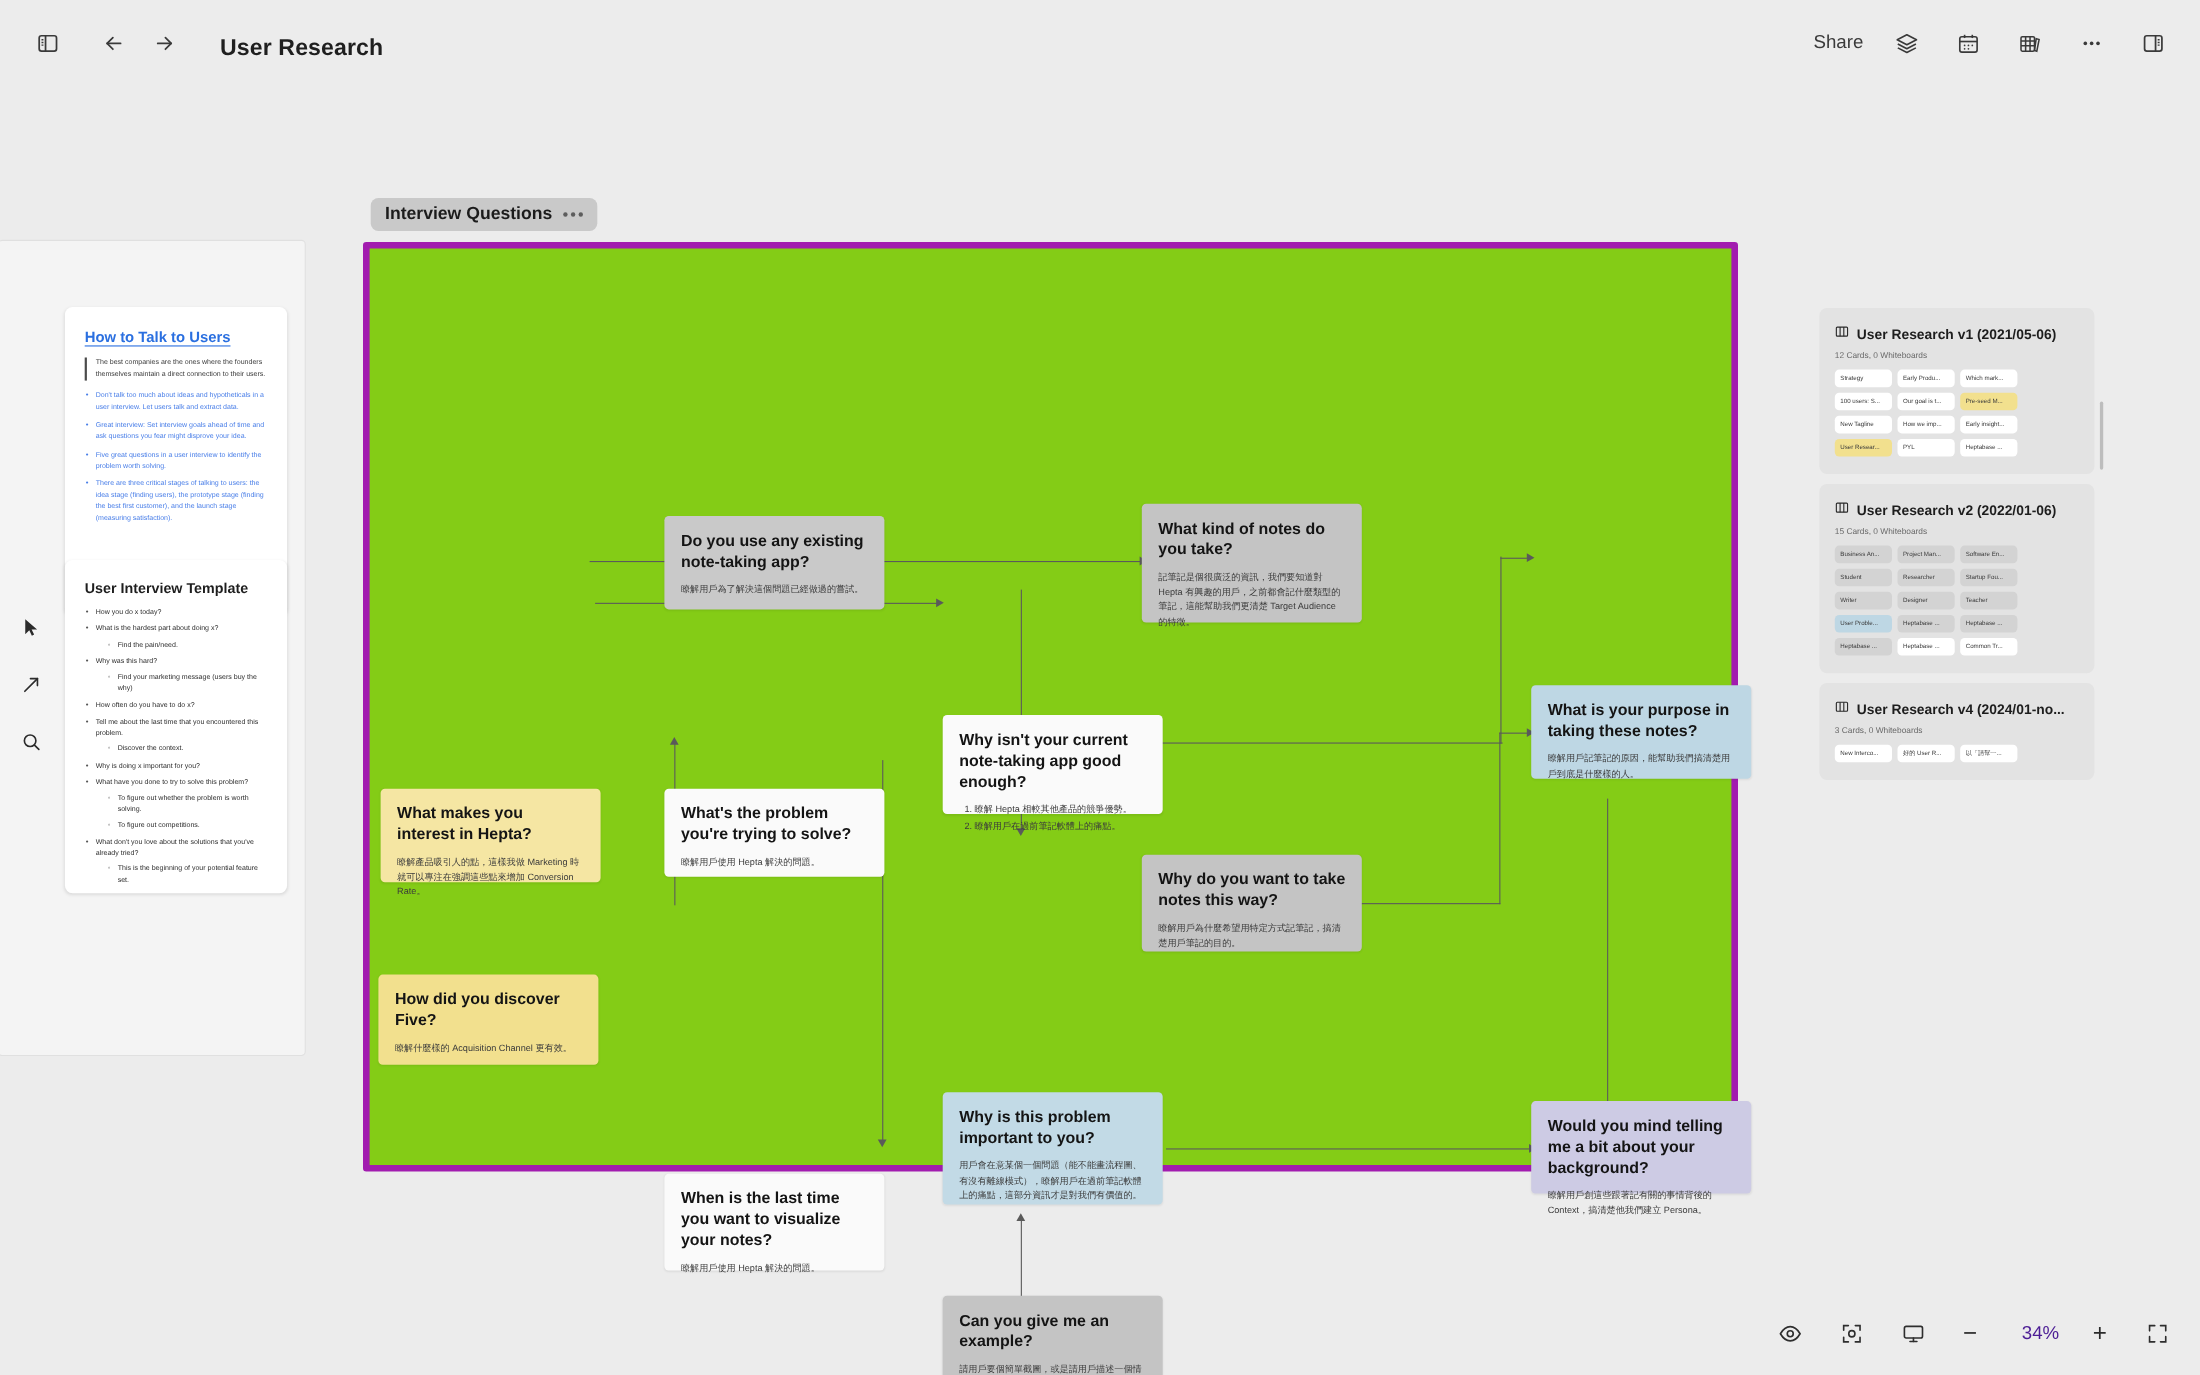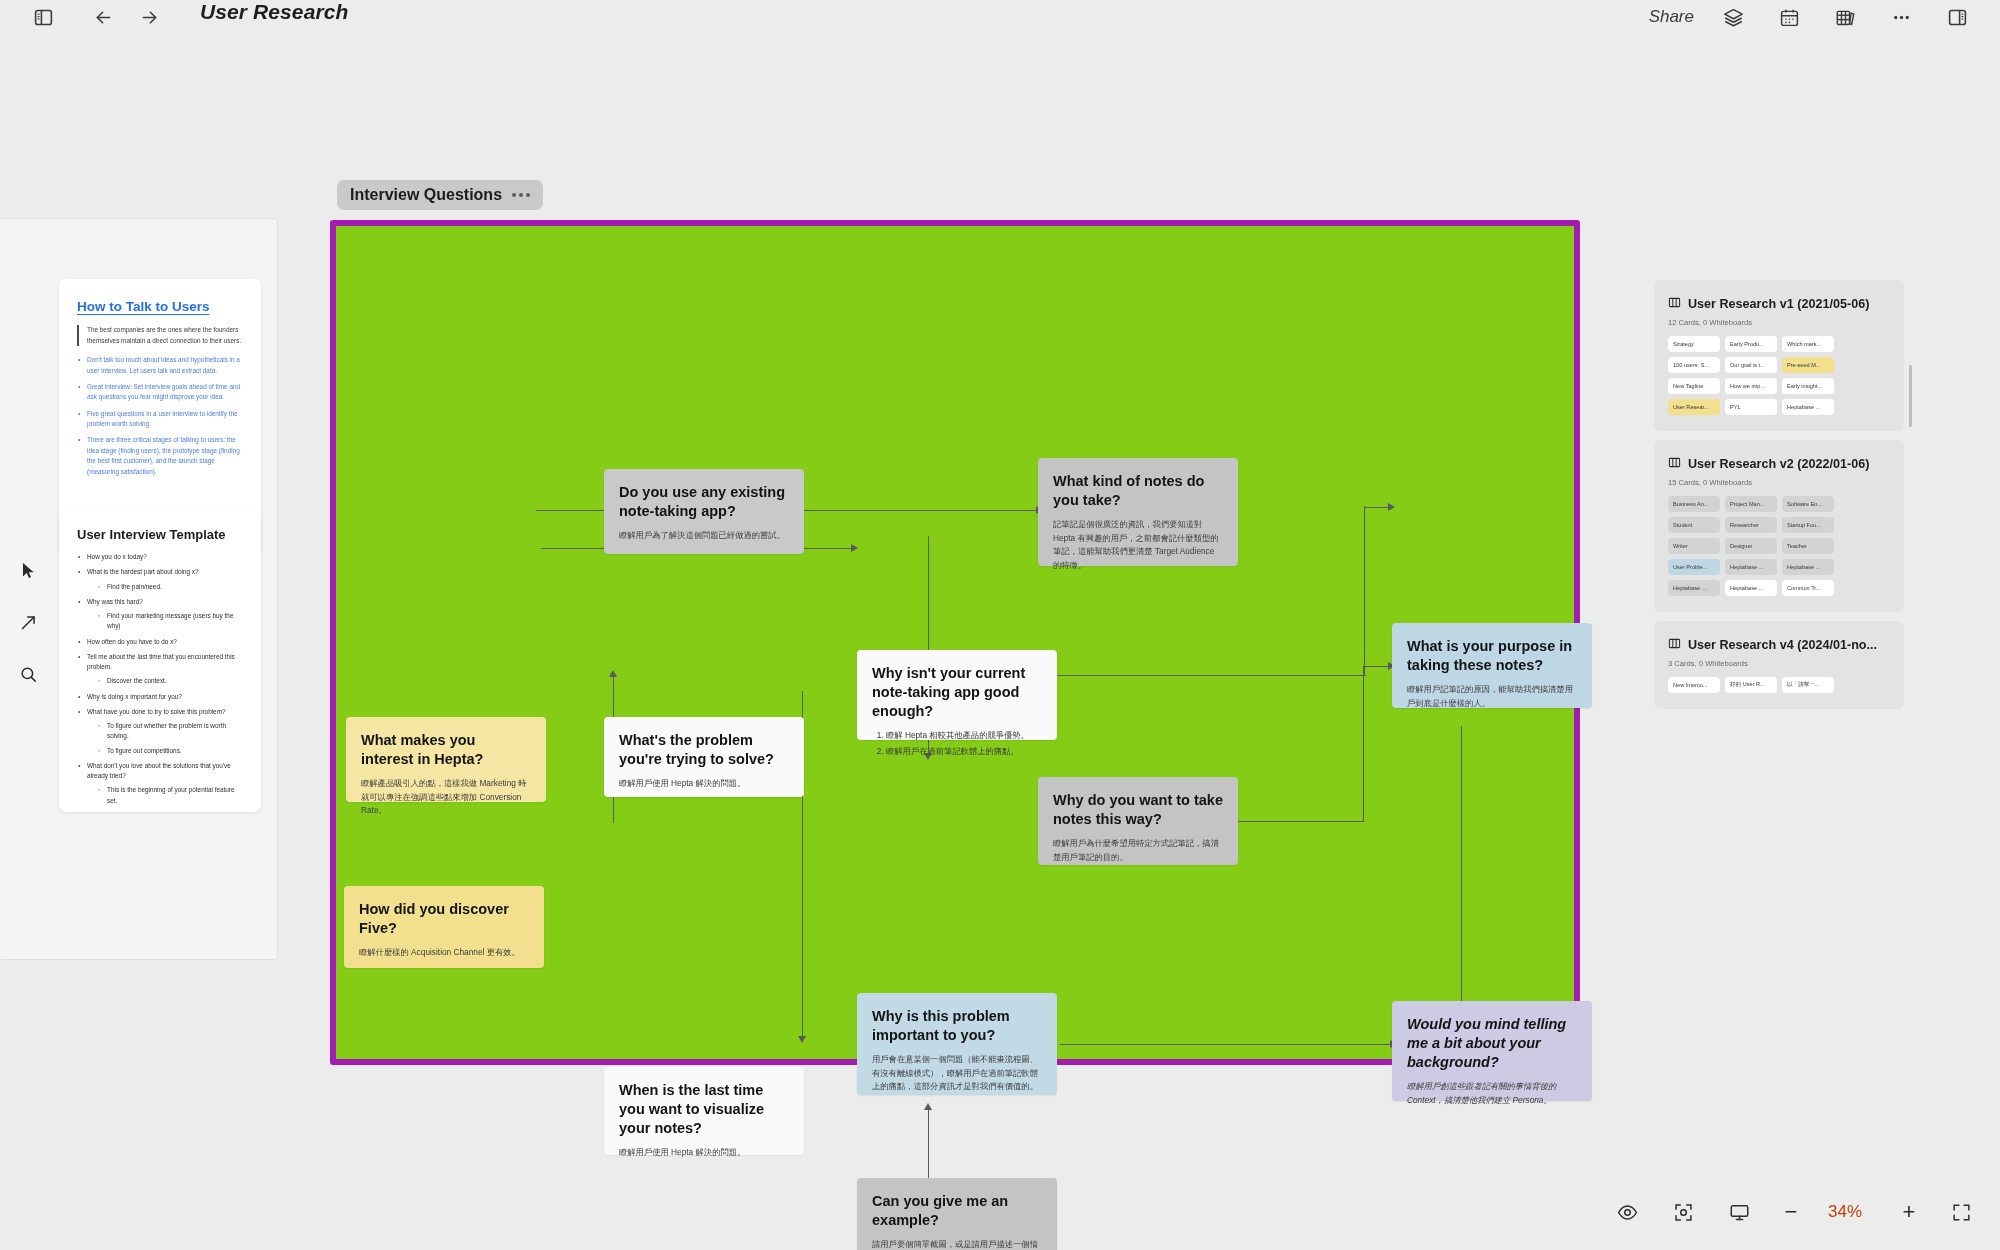--- a/index.html
+++ b/index.html
@@ -8,23 +8,22 @@
     background: #ececec;
     font-family: "Liberation Sans", sans-serif;
     overflow: hidden;
     -webkit-font-smoothing: antialiased;
   }
   .app { position: relative; width: 2000px; height: 1250px; }
 
   
   .topbar {
     position: absolute; top: 0; left: 0; right: 0; height: 56px;
-    display: flex; align-items: flex-start; padding: 0 26px;
+    display: flex; align-items: flex-end; padding: 0 26px;
     background: #ececec;
-    font-style: italic;
   }
   .tb-icon {
     width: 34px; height: 34px; display: flex; align-items: center; justify-content: center;
     color: #3a3a3a; border-radius: 6px; cursor: pointer; flex: none;
   }
   .tb-icon svg { display: block; }
   .nav-arrows { display: flex; gap: 12px; margin-left: 26px; }
   .doc-title {
     margin-left: 34px; font-size: 21px; font-weight: 600; color: #1f1f1f;
     letter-spacing: .1px;
@@ -161,21 +160,21 @@
     position: absolute; right: 0; top: 85px; width: 3px; height: 62px;
     background: #bdbdbd; border-radius: 2px;
   }
 
   
   .bottombar {
     position: absolute; right: 24px; bottom: 10px; height: 56px;
     display: flex; align-items: center; gap: 26px;
   }
   .bb-icon { width: 30px; height: 30px; display: flex; align-items: center; justify-content: center; color: #2e2e2e; cursor: pointer; }
-  .zoom-val { font-size: 17px; color: #c2410c; min-width: 44px; text-align: left; }
+  .zoom-val { font-size: 17px; color: #4c1d95; min-width: 44px; text-align: right; }
   .zoom-pm { font-size: 22px; color: #2b2b2b; cursor: pointer; width: 22px; text-align: center; }
 </style>
 </head>
 <body>
 
 <div class="app">
 
   <div class="topbar">
     <div class="tb-icon">
       <svg width="21" height="21" viewBox="0 0 24 24" fill="none" stroke="currentColor" stroke-width="1.8">
@@ -423,21 +422,21 @@
       <div class="node c-blue2" style="left:521px; top:767px; width:200px; height:102px;">
         <div class="nt">Why is this problem important to you?</div>
         <div class="nd">用戶會在意某個一個問題（能不能畫流程圖、有沒有離線模式），瞭解用戶在過前筆記軟體上的痛點，這部分資訊才是對我們有價值的。</div>
       </div>
 
       <div class="node c-gray2" style="left:521px; top:952px; width:200px; height:92px;">
         <div class="nt">Can you give me an example?</div>
         <div class="nd">請用戶要個簡單截圖，或是請用戶描述一個情境，讓我們更瞭解他想做的事情。</div>
       </div>
 
-      <div class="node c-purple" style="left:1056px; top:775px; width:200px; height:100px;font-style:italic;">
+      <div class="node c-purple" style="left:1056px; top:775px; width:200px; height:84px;">
         <div class="nt">Would you mind telling me a bit about your background?</div>
         <div class="nd">瞭解用戶創這些跟著記有關的事情背後的 Context，搞清楚他我們建立 Persona。</div>
       </div>
 
     </div>
   </div>
 
   <div class="rightbar" id="rightbar">
       <div class="wb-group">
         <div class="wb-head">

